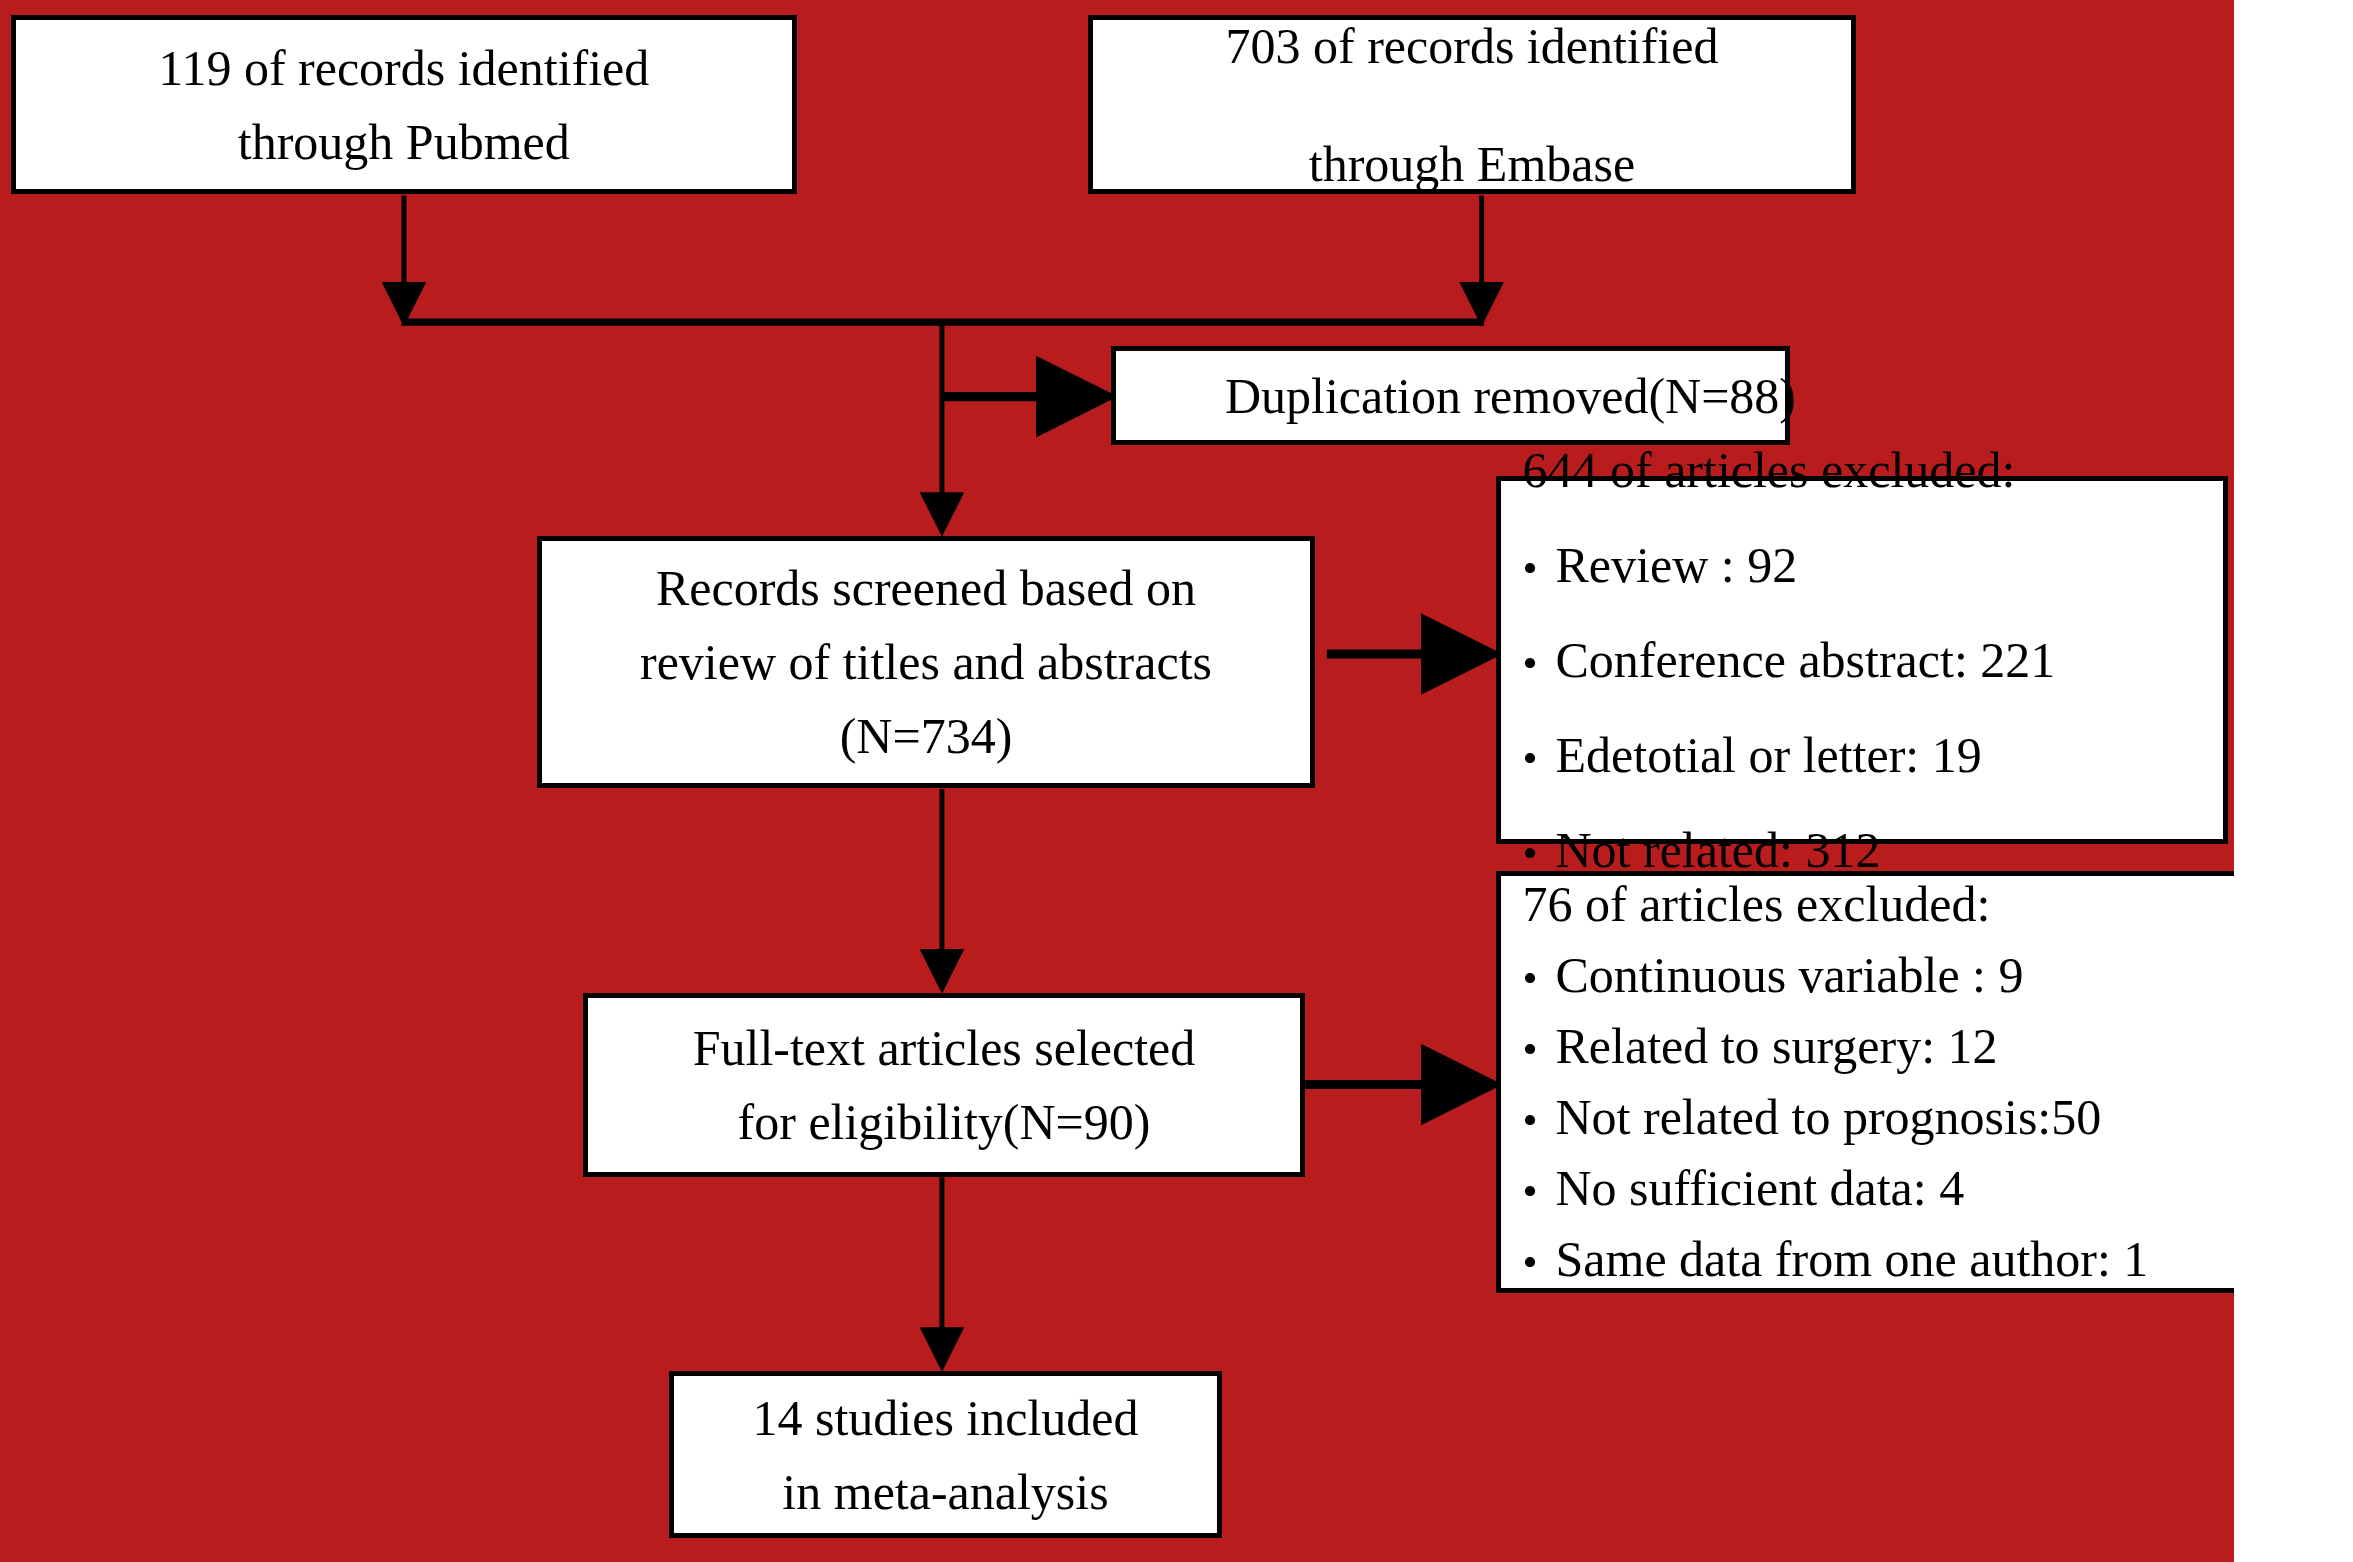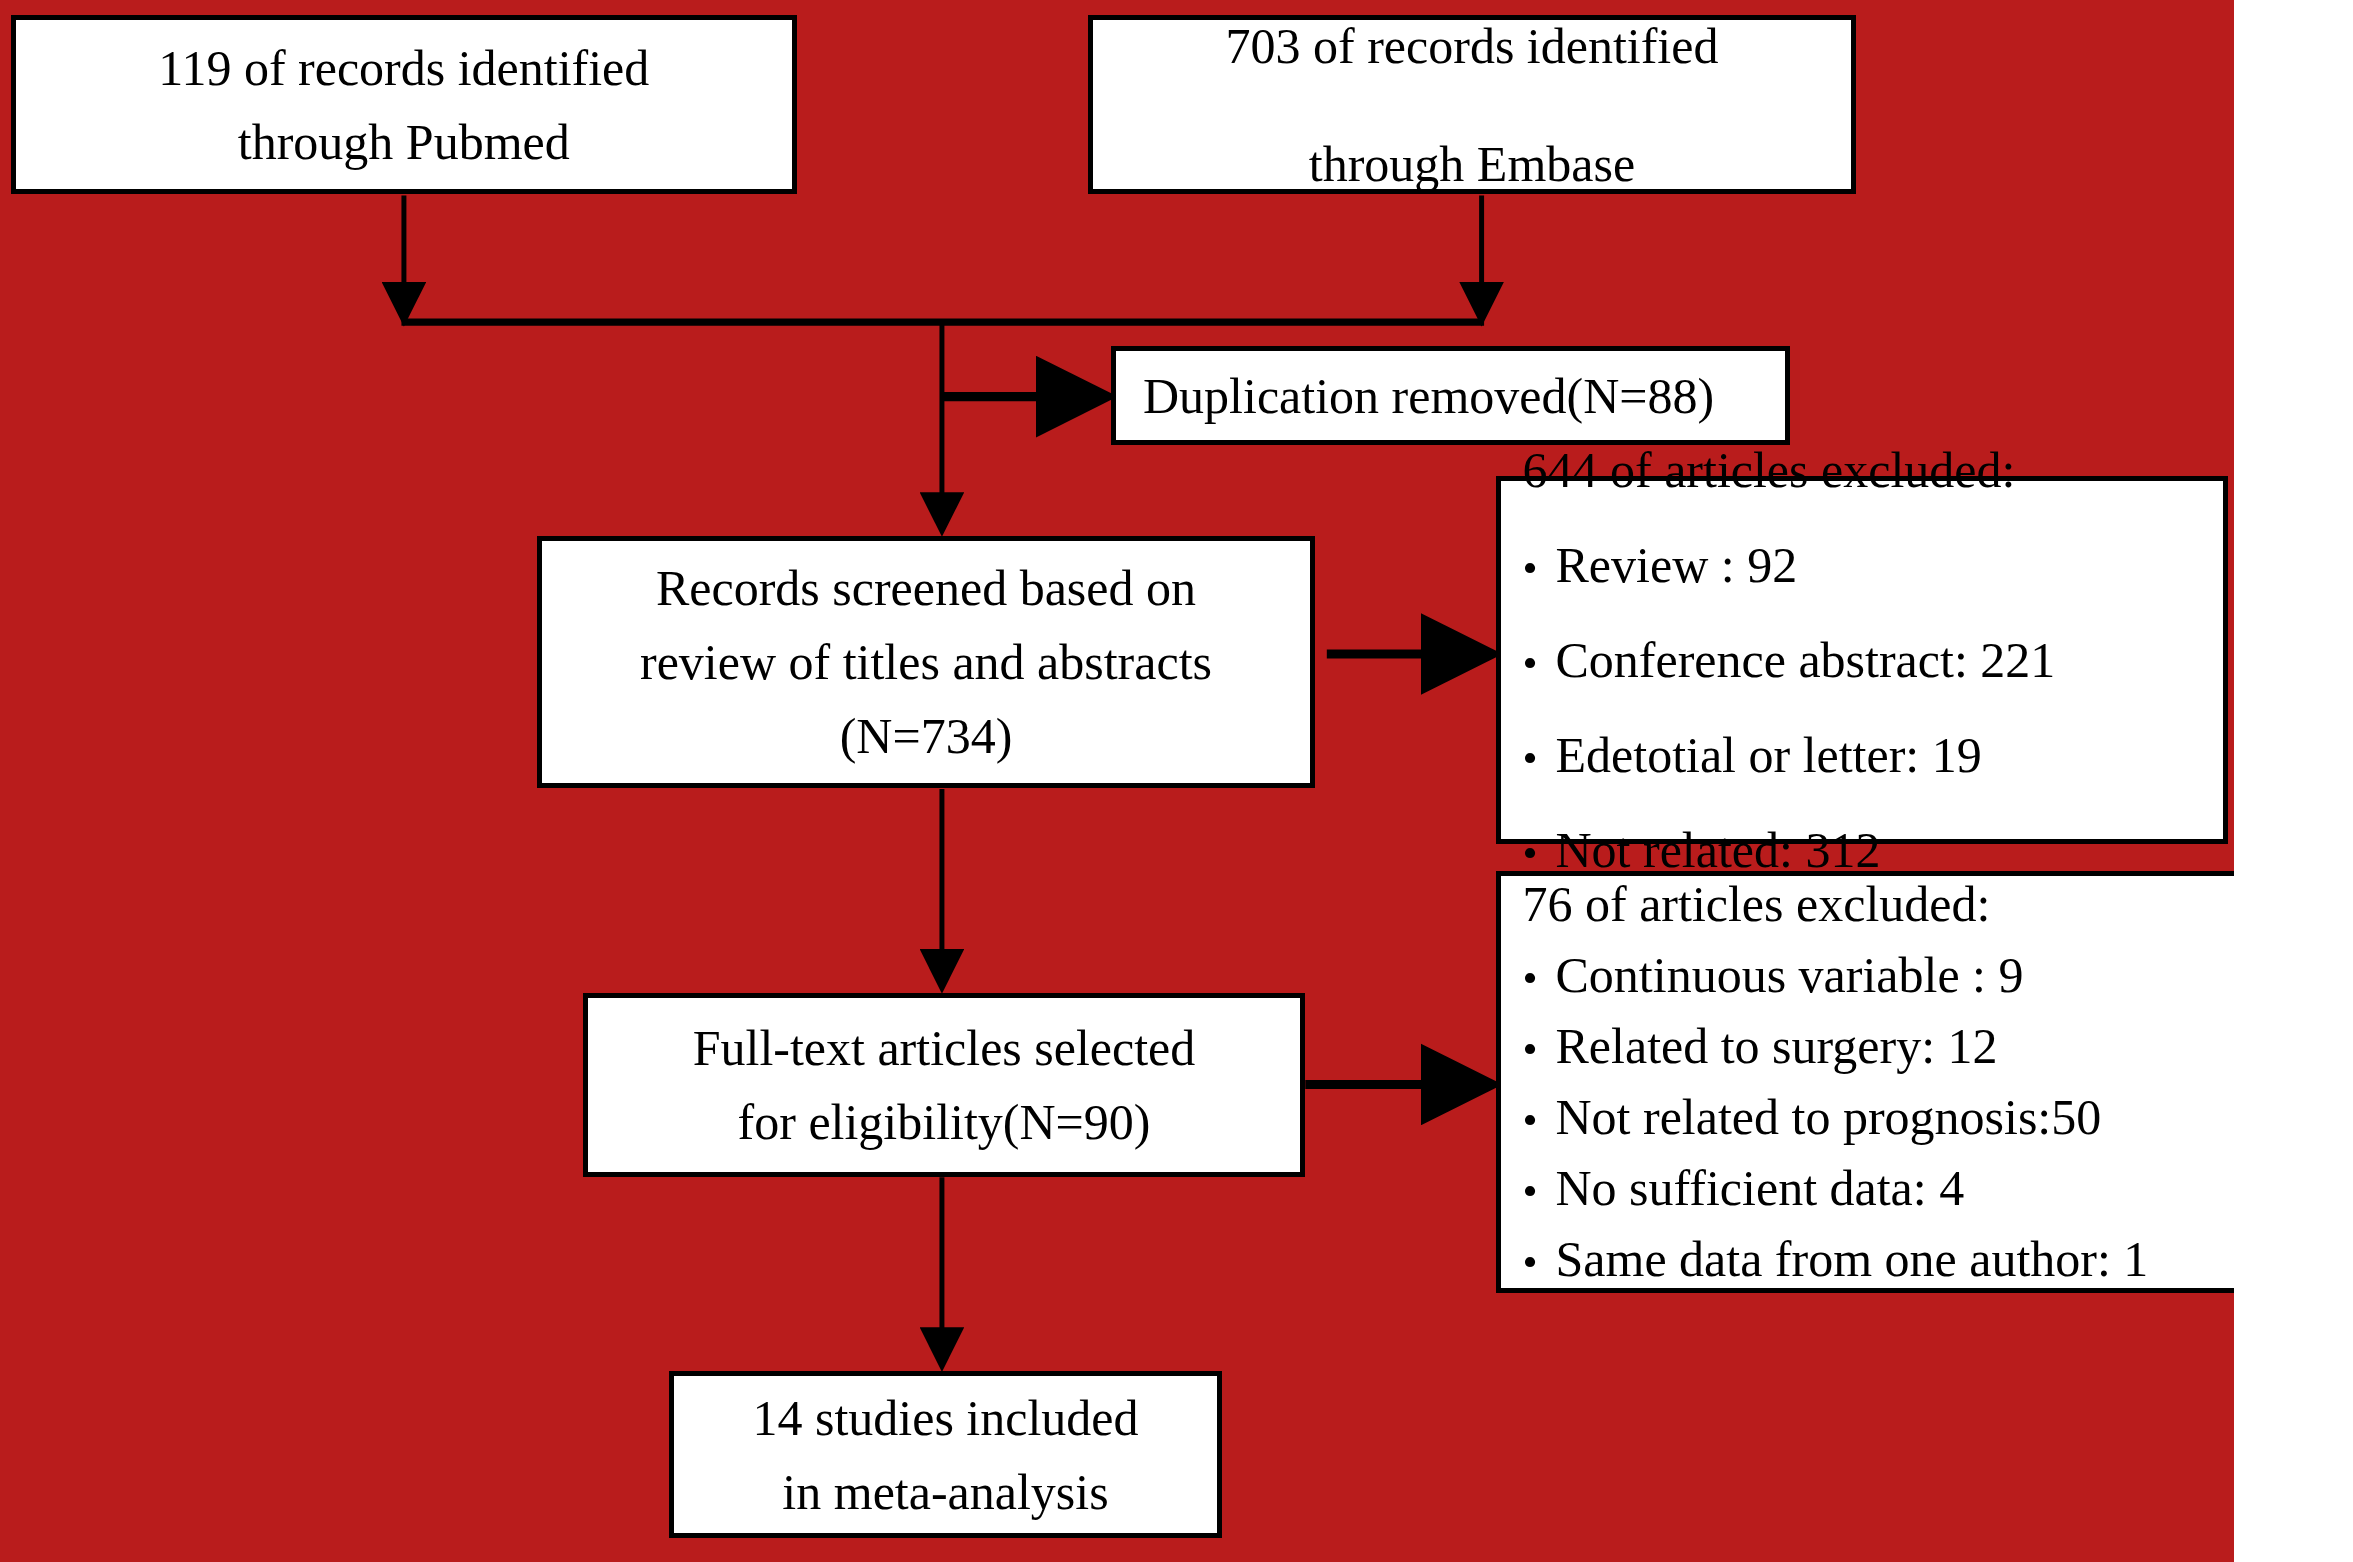--- a/index.html
+++ b/index.html
@@ -43,21 +43,22 @@
     text-align: left;
   }
   .node-line {
     display: block;
     width: 100%;
     line-height: 1.48;
     font-size: 50px;
     white-space: nowrap;
   }
   .node.left .node-line {
-    padding-left: 27px;
+    padding-left: 11px;
+    text-align: right;
   }
   .bullet-line {
     display: flex;
     align-items: baseline;
     width: 100%;
     padding-left: 21.5px;
     line-height: 1.42;
     font-size: 50px;
     white-space: nowrap;
   }

